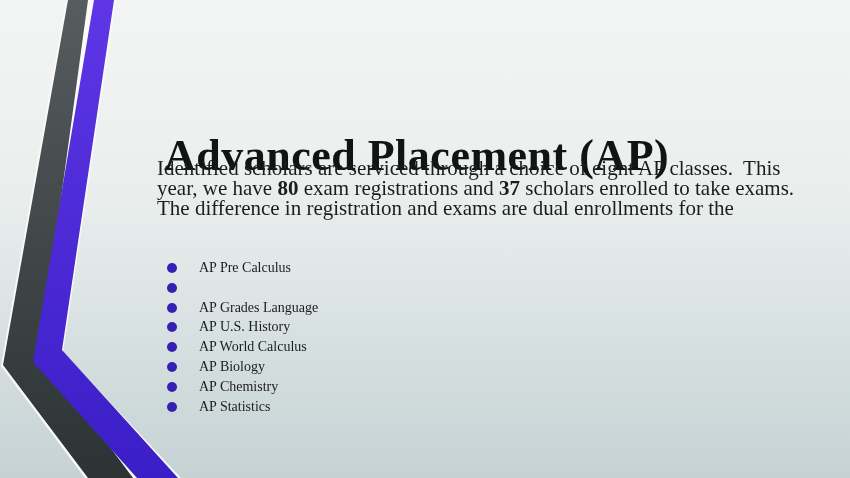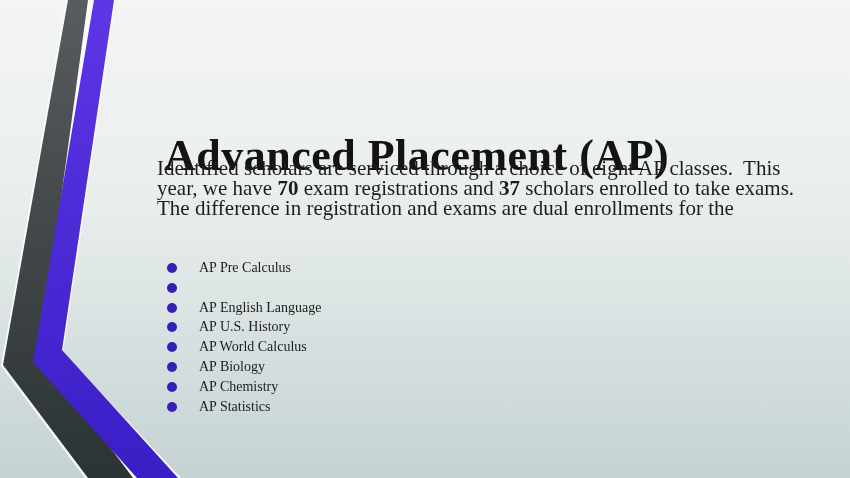--- a/index.html
+++ b/index.html
@@ -98,28 +98,28 @@
     <polygon points="68,0 88,0 40,353 133,478 88,478 3,365" fill="url(#gradDark)"></polygon>
     <polygon points="94,0 114,0 62,350 178,478 137,478 33,362" fill="url(#gradPurple)"></polygon>
   </svg>
 
   <div class="title">
     <div>Advanced Placement (AP)</div>
   </div>
 
   <div class="paragraph">
       <div class="para-line"><span>Identified scholars are serviced through a choice of eight AP classes.  This</span></div>
-      <div class="para-line"><span>year, we have </span><b>70</b><span> exam registrations and </span><b>37</b><span> scholars enrolled to take exams.</span></div>
+      <div class="para-line"><span>year, we have </span><b>80</b><span> exam registrations and </span><b>37</b><span> scholars enrolled to take exams.</span></div>
       <div class="para-line"><span>The difference in registration and exams are dual enrollments for the</span></div>
     </div>
 
   <ul class="bullet-list">
       <li class="bullet-item"><span class="dot"></span><span>AP Pre Calculus</span></li>
       <li class="bullet-item"><span class="dot"></span></li>
-      <li class="bullet-item"><span class="dot"></span><span>AP English Language</span></li>
+      <li class="bullet-item"><span class="dot"></span><span>AP Grades Language</span></li>
       <li class="bullet-item"><span class="dot"></span><span>AP U.S. History</span></li>
       <li class="bullet-item"><span class="dot"></span><span>AP World Calculus</span></li>
       <li class="bullet-item"><span class="dot"></span><span>AP Biology</span></li>
       <li class="bullet-item"><span class="dot"></span><span>AP Chemistry</span></li>
       <li class="bullet-item"><span class="dot"></span><span>AP Statistics</span></li>
     </ul>
 
 </div>
 
 </body></html>

